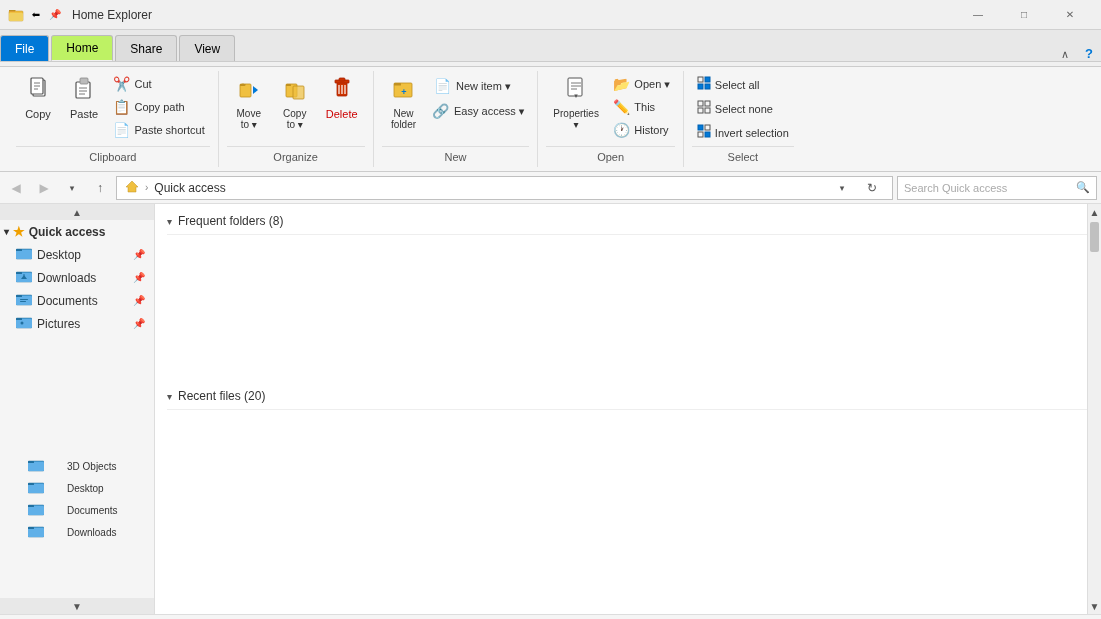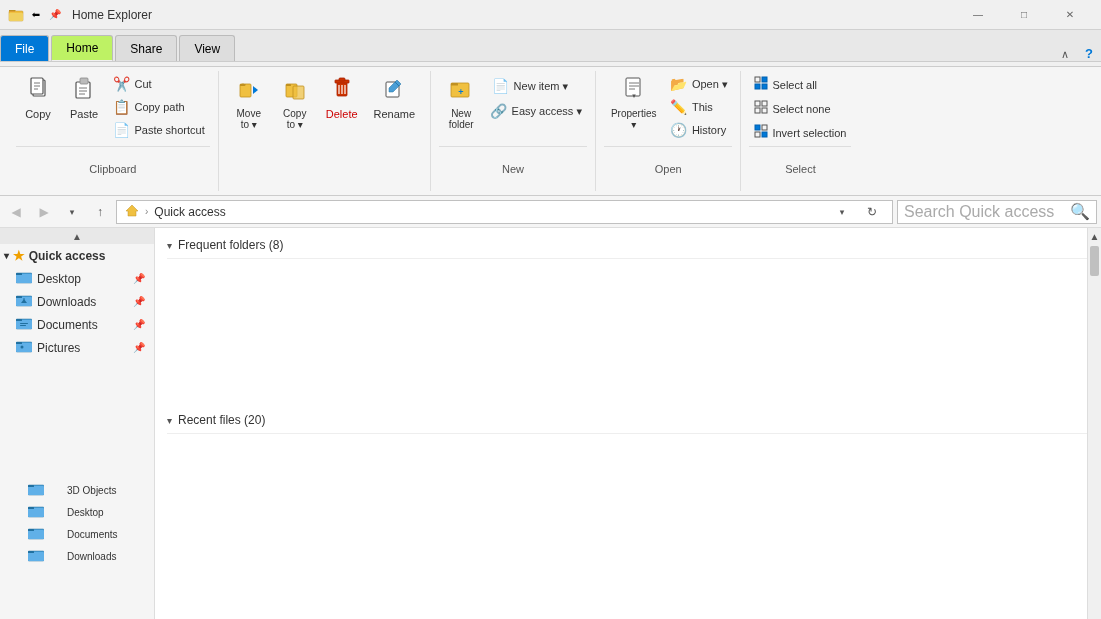--- a/index.html
+++ b/index.html
@@ -75,21 +75,21 @@
       display: flex;
       flex: 1;
       align-items: flex-start;
       gap: 2px;
       padding-top: 2px;
     }
     .ribbon-group-label {
       text-align: center;
       font-size: 11px;
       color: #555;
-      padding: 16px 0;
+      padding: 4px 0;
       border-top: 1px solid #ddd;
       margin-top: 2px;
     }
     .ribbon-btn-large {
       display: flex;
       flex-direction: column;
       align-items: center;
       padding: 2px 6px;
       cursor: pointer;
       border-radius: 2px;
@@ -148,21 +148,21 @@
     }
     #search-bar {
       width: 200px;
       height: 24px;
       border: 1px solid #c0c0c0;
       background: white;
       display: flex;
       align-items: center;
       padding: 0 6px;
       gap: 4px;
-      font-size: 16px;
+      font-size: 11px;
       color: #888;
     }
 
     
     #main-layout {
       display: flex;
       height: calc(619px - 30px - 32px - 93px - 32px - 22px);
       
     }
 
@@ -389,31 +389,22 @@
               <rect x="6" y="6" width="10" height="14" rx="1" fill="#cc3300" stroke="#aa2200" stroke-width="0.8"></rect>
               <line x1="8" y1="9" x2="8" y2="18" stroke="white" stroke-width="1.2"></line>
               <line x1="11" y1="9" x2="11" y2="18" stroke="white" stroke-width="1.2"></line>
               <line x1="14" y1="9" x2="14" y2="18" stroke="white" stroke-width="1.2"></line>
               <rect x="4" y="4" width="14" height="3" rx="0.5" fill="#cc3300" stroke="#aa2200" stroke-width="0.8"></rect>
               <rect x="8" y="2" width="6" height="3" rx="1" fill="#cc3300" stroke="#aa2200" stroke-width="0.8"></rect>
             </svg>
           </span>
           <span style="color:#cc0000">Delete</span>
         </div>
-        <div class="ribbon-btn-large">
-          <span class="icon">
-            <svg width="22" height="24" viewBox="0 0 22 24">
-              <rect x="3" y="6" width="13" height="15" rx="1" fill="white" stroke="#555" stroke-width="1"></rect>
-              <path d="M14 4 L18 8 L10 16 L6 16 L6 12 Z" fill="#4a9ed6" stroke="#2070a0" stroke-width="0.5"></path>
-              <line x1="12" y1="6" x2="16" y2="10" stroke="#2070a0" stroke-width="0.8"></line>
-            </svg>
-          </span>
-          <span>Rename</span>
-        </div>
       </div>
+      <div class="ribbon-group-label">Organize</div>
     </div>
 
     <div class="ribbon-group">
       <div class="ribbon-group-content">
         <div class="ribbon-btn-large">
           <span class="icon">
             <svg width="22" height="24" viewBox="0 0 22 24">
               <rect x="1" y="7" width="18" height="14" rx="1" fill="#f0c040" stroke="#c09020" stroke-width="0.8"></rect>
               <rect x="1" y="7" width="7" height="2.5" rx="0.5" fill="#c09020"></rect>
               <text x="11" y="19" text-anchor="middle" font-size="9" fill="#0078d7" font-weight="bold">+</text>

